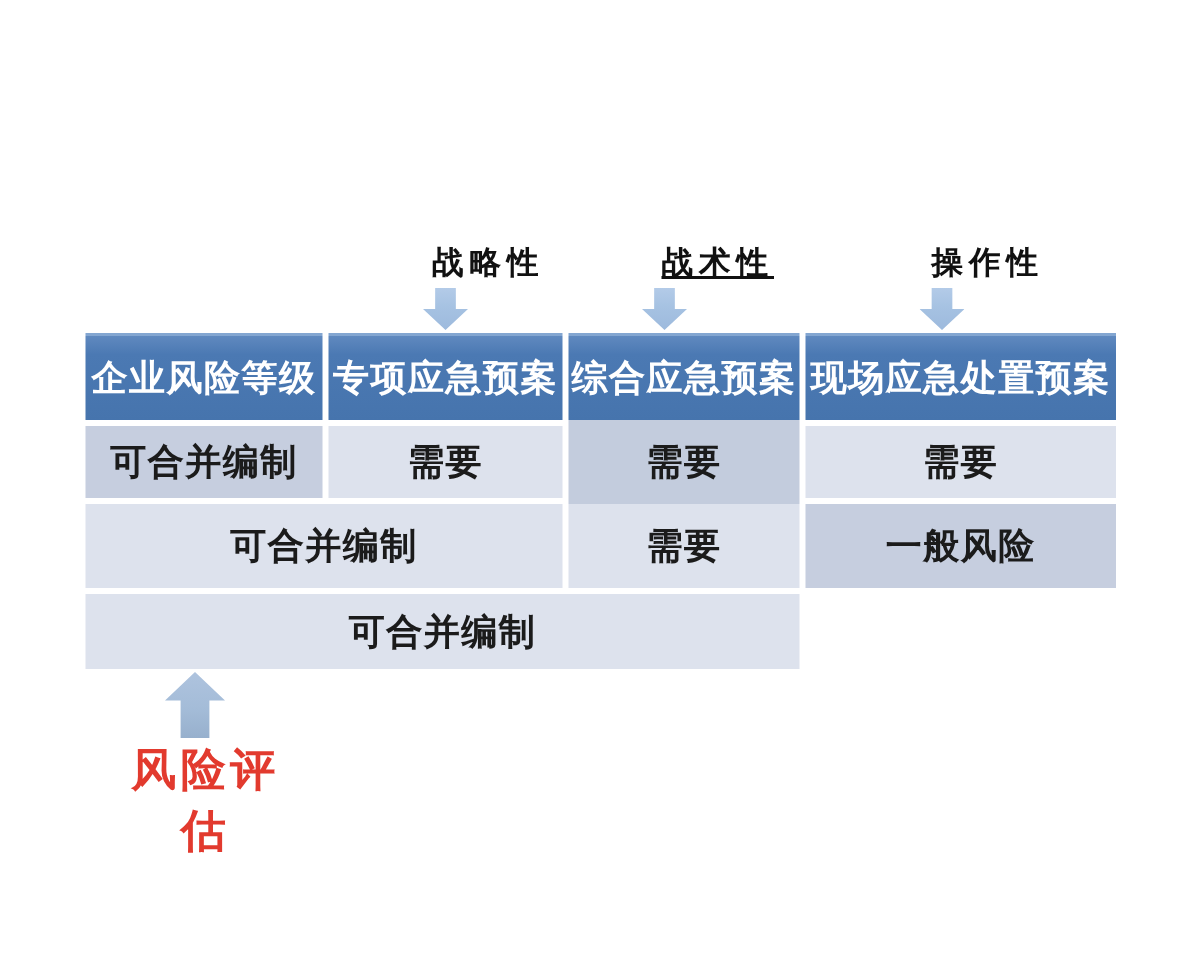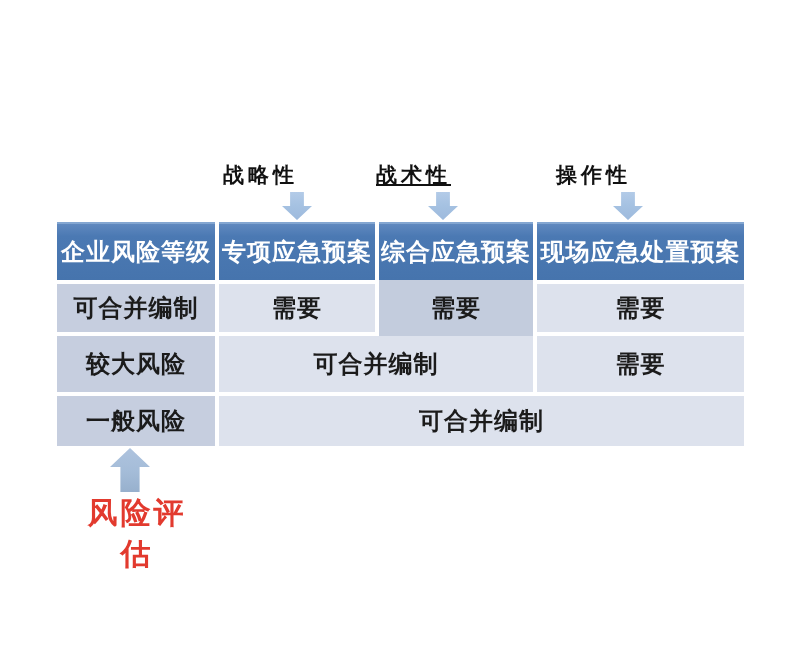--- a/index.html
+++ b/index.html
@@ -8,21 +8,21 @@
     width:800px;height:650px;
     background:#ffffff;
     overflow:hidden;
     font-family:"DejaVu Sans","Liberation Sans",sans-serif;
   }
 
   
   .top-label{
     position:absolute;
     width:140px;
-    text-align:left;
+    text-align:right;
     font-family:"DejaVu Serif","Liberation Serif",serif;
     font-weight:700;
     font-size:21px;
     letter-spacing:4px;
     color:#111111;
     top:161px;
   }
   .top-label.l1{left:223px;}
   .top-label.l2{left:376px;text-decoration:underline;}
   .top-label.l3{left:556px;}
@@ -120,21 +120,20 @@
     <div class="cell header">企业风险等级</div>
     <div class="cell header">专项应急预案</div>
     <div class="cell header">综合应急预案</div>
     <div class="cell header">现场应急处置预案</div>
 
     <div class="cell level">可合并编制</div>
     <div class="cell value">需要</div>
     <div class="cell value highlight">需要</div>
     <div class="cell value">需要</div>
 
-    <div class="cell level">较大风险</div>
     <div class="cell value span2">可合并编制</div>
     <div class="cell value">需要</div>
 
     <div class="cell level">一般风险</div>
     <div class="cell value span3">可合并编制</div>
   </div>
 
   <div class="up-arrow"></div>
 
   <div class="risk-label">风险评估</div>

